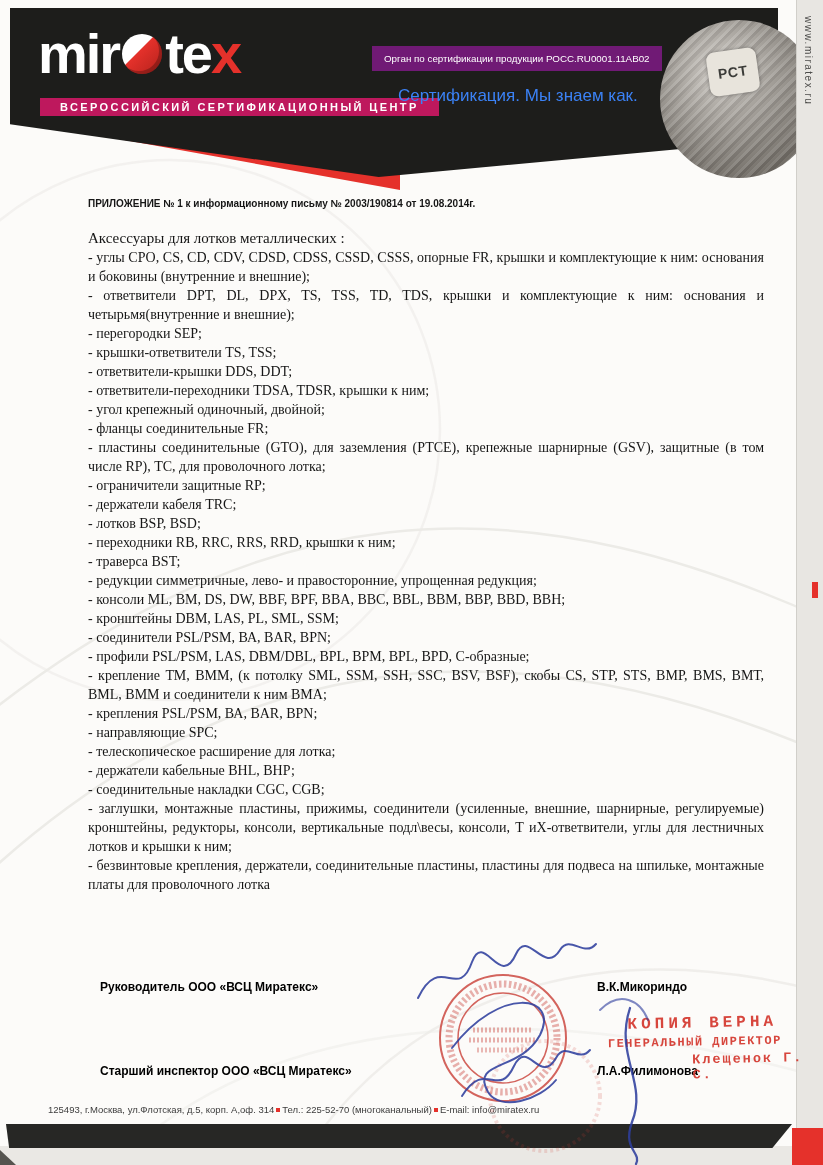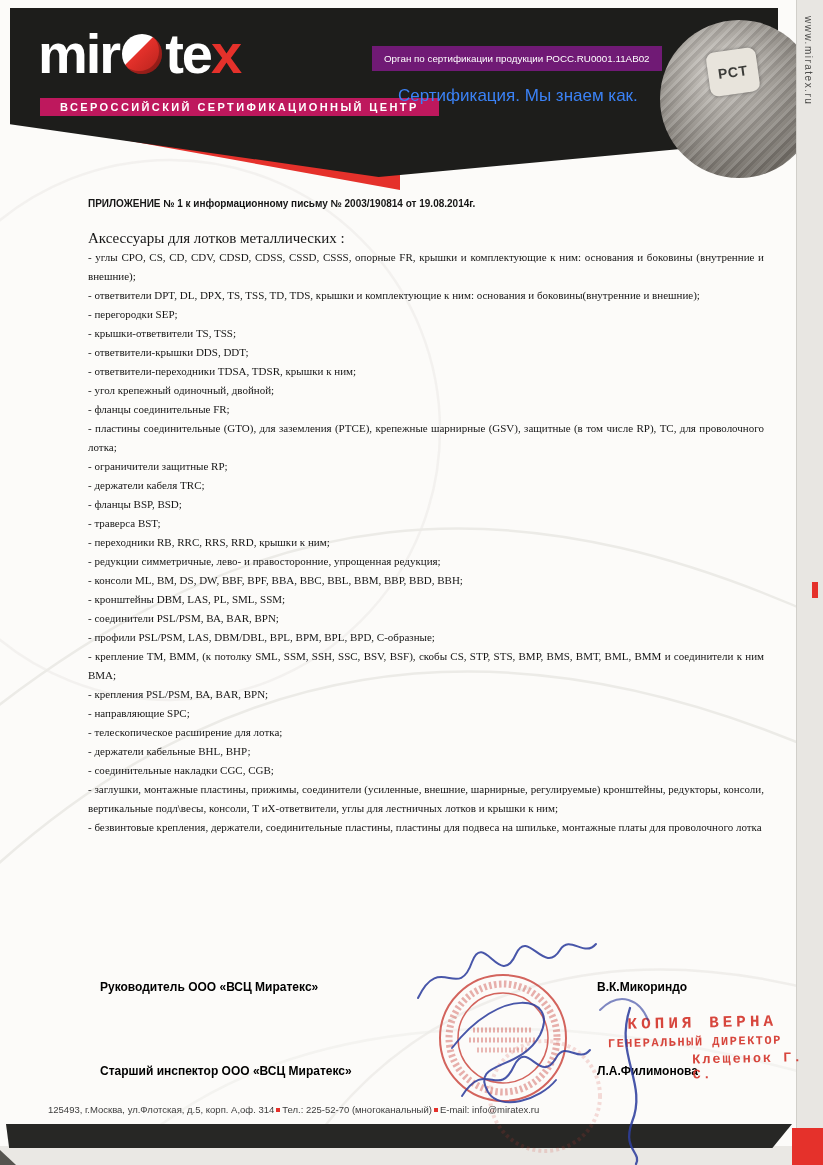--- a/index.html
+++ b/index.html
@@ -42,21 +42,21 @@
   .right-strip{position:absolute; right:0; top:0; width:26px; height:100%; z-index:6;
     background:#e8e6e2; border-left:1px solid #d1cfca;}
   .site-vert{writing-mode:vertical-rl; font-size:10px; letter-spacing:1.5px; color:#4c4c4a;
     margin:16px 0 0 6px; white-space:nowrap;}
   .strip-tick{position:absolute; right:5px; top:582px; width:6px; height:16px; background:#e5312b;}
 
   
   .doc{position:absolute; left:88px; top:198px; width:676px; z-index:5; color:#161616;}
   .doc h1{margin:0; font-size:10px; font-weight:bold; font-family:"Liberation Sans",sans-serif;}
   .intro{margin:20px 0 0 0; font-family:"Liberation Serif",serif; font-size:15px; line-height:19px;}
-  .items p{margin:0; font-family:"Liberation Serif",serif; font-size:11px; line-height:19px;
+  .items p{margin:0; font-family:"Liberation Serif",serif; font-size:14px; line-height:19px;
     text-align:justify;}
 
   
   .sig-row{position:absolute; left:100px; width:676px; z-index:5; font-weight:bold; font-size:12px;}
   .sig-row .name{position:absolute; left:497px; top:0;}
   .sig-director{top:980px;}
   .sig-inspector{top:1064px;}
 
   
   .copy-stamp{position:absolute; left:608px; top:1014px; z-index:9; color:#d4372e;
@@ -117,33 +117,33 @@
     <div class="site-vert">www.miratex.ru</div>
     <div class="strip-tick"></div>
   </div>
 
   <main class="doc">
     <h1>ПРИЛОЖЕНИЕ № 1 к информационному письму № 2003/190814 от 19.08.2014г.</h1>
     <p class="intro">Аксессуары для лотков металлических :</p>
     <div class="items">
 
     <p class="item">- углы СРО, CS, CD, CDV, CDSD, CDSS, CSSD, CSSS, опорные FR, крышки и комплектующие к ним: основания и боковины (внутренние и внешние);</p>
-        <p class="item">- ответвители DPT, DL, DPX, TS, TSS, TD, TDS, крышки и комплектующие к ним: основания и боковины(внутренние и внешние);</p>
+        <p class="item">- ответвители DPT, DL, DPX, TS, TSS, TD, TDS, крышки и комплектующие к ним: основания и четырьмя(внутренние и внешние);</p>
         <p class="item">- перегородки SEP;</p>
         <p class="item">- крышки-ответвители TS, TSS;</p>
         <p class="item">- ответвители-крышки DDS, DDT;</p>
         <p class="item">- ответвители-переходники TDSA, TDSR, крышки к ним;</p>
         <p class="item">- угол крепежный одиночный, двойной;</p>
         <p class="item">- фланцы соединительные FR;</p>
         <p class="item">- пластины соединительные (GTO), для заземления (РТСЕ), крепежные шарнирные (GSV), защитные (в том числе RP), ТС, для проволочного лотка;</p>
         <p class="item">- ограничители защитные RP;</p>
         <p class="item">- держатели кабеля TRC;</p>
-        <p class="item">- фланцы BSP, BSD;</p>
+        <p class="item">- лотков BSP, BSD;</p>
+        <p class="item">- переходники RB, RRC, RRS, RRD, крышки к ним;</p>
         <p class="item">- траверса BST;</p>
-        <p class="item">- переходники RB, RRC, RRS, RRD, крышки к ним;</p>
         <p class="item">- редукции симметричные, лево- и правосторонние, упрощенная редукция;</p>
         <p class="item">- консоли ML, BM, DS, DW, BBF, BPF, BBA, BBC, BBL, BBM, BBP, BBD, BBH;</p>
         <p class="item">- кронштейны DBM, LAS, PL, SML, SSM;</p>
         <p class="item">- соединители PSL/PSM, ВА, BAR, BPN;</p>
         <p class="item">- профили PSL/PSM, LAS, DBM/DBL, BPL, BPM, BPL, BPD, С-образные;</p>
         <p class="item">- крепление ТМ, ВММ, (к потолку SML, SSM, SSH, SSC, BSV, BSF), скобы CS, STP, STS, BMP, BMS, ВМТ, BML, ВММ и соединители к ним ВМА;</p>
         <p class="item">- крепления PSL/PSM, ВА, BAR, BPN;</p>
         <p class="item">- направляющие SPC;</p>
         <p class="item">- телескопическое расширение для лотка;</p>
         <p class="item">- держатели кабельные BHL, ВНР;</p>

